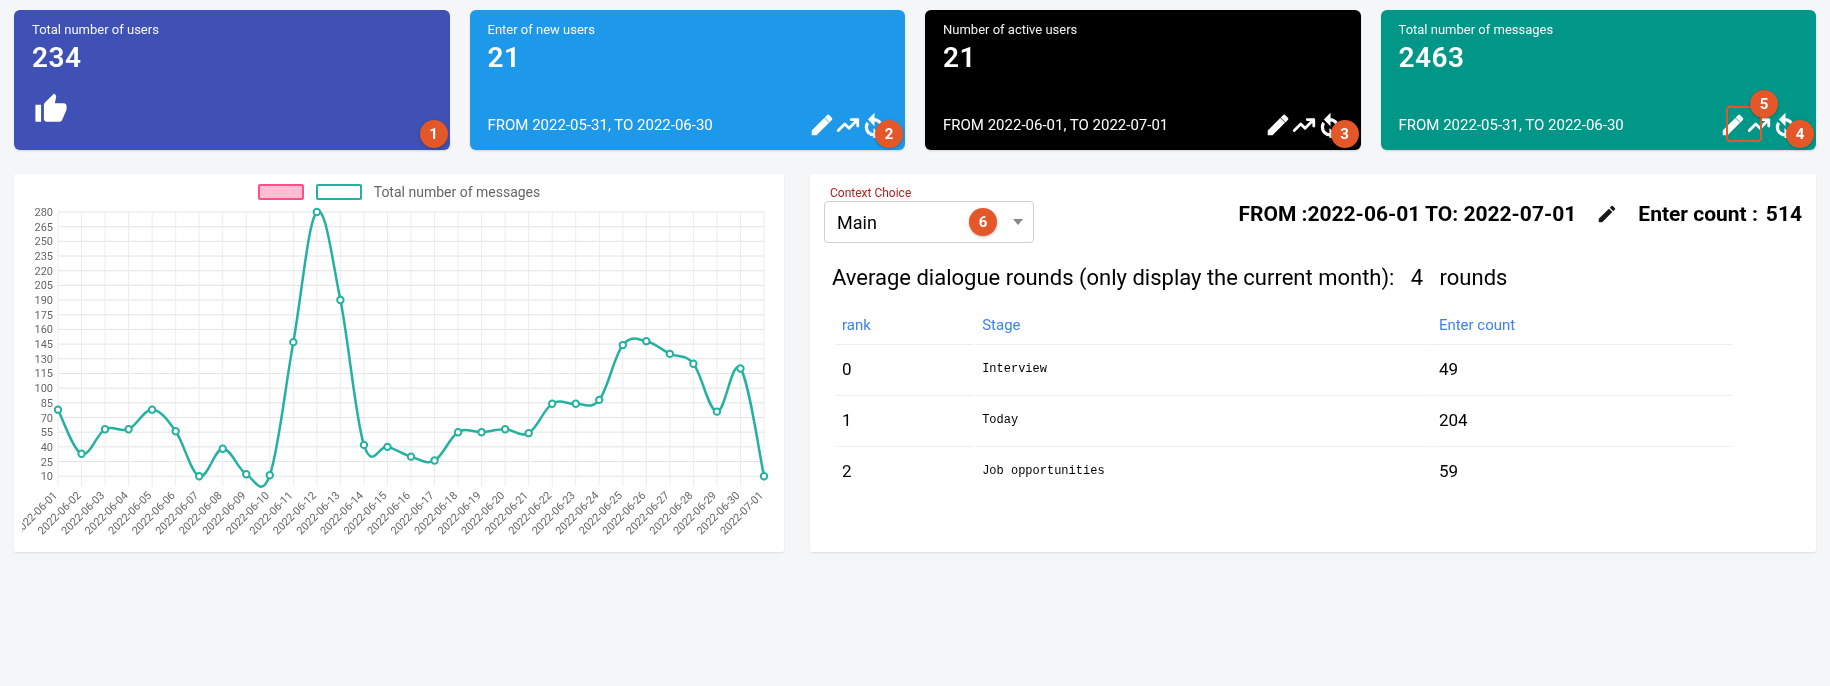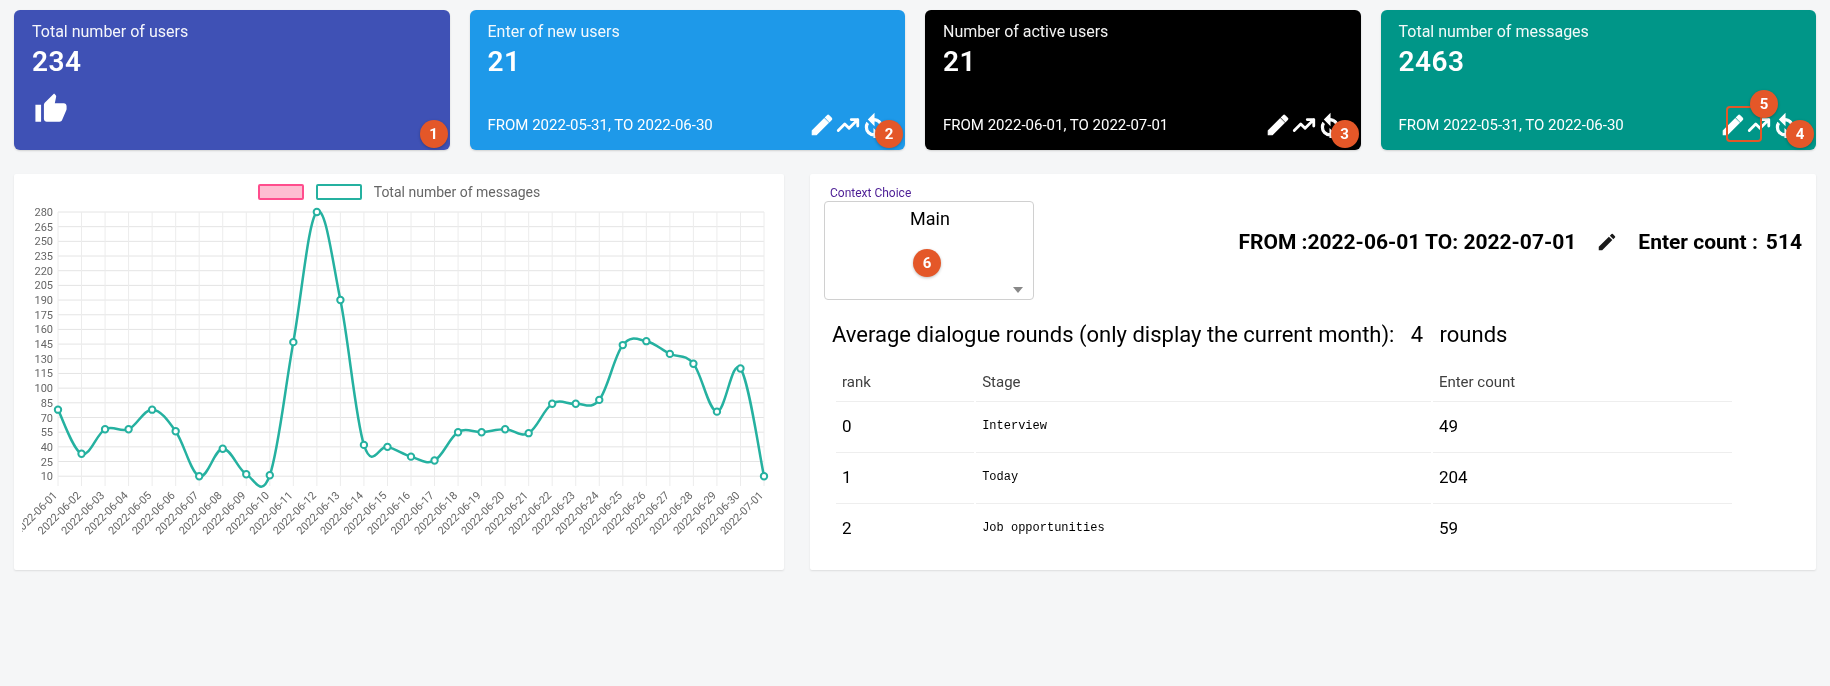--- a/index.html
+++ b/index.html
@@ -15,21 +15,21 @@
     flex: 1; color: #fff; border-radius: 6px;
     padding: 12px 18px 16px 18px;
     position: relative;
     min-height: 140px;
     box-shadow: 0 1px 2px rgba(0,0,0,.15);
   }
   .c1 { background: #3f51b5; }
   .c2 { background: #1e99e9; }
   .c3 { background: #000000; }
   .c4 { background: #009688; }
-  .ttl { font-size: 16px; opacity:.95; margin-bottom:4px;}
+  .ttl { font-size: 13px; opacity:.95; margin-bottom:4px;}
   .val { font-size: 28px; font-weight:600; letter-spacing:.5px;}
   .meta-row { position:absolute; bottom:12px; left:18px; right:18px;
               display:flex; align-items:center; font-size:15px; }
   .meta-txt { flex:1; white-space:nowrap;}
   .ico { width:26px; height:26px; display:flex; align-items:center; justify-content:center;
          cursor:pointer; fill:#fff; stroke:#fff;}
   .thumb { position:absolute; bottom:24px; left:20px; width:34px; height:34px; fill:#fff;}
   .badge { position:absolute; width:28px; height:28px; border-radius:50%;
            background:#e45728; color:#fff; font-weight:700; font-size:15px;
            display:flex; align-items:center; justify-content:center;
@@ -40,31 +40,31 @@
                box-shadow:0 1px 2px rgba(0,0,0,.1); border-radius:2px;}
   .legend-row { display:flex; align-items:center; gap:12px; justify-content:center;
                 font-size:14px; color:#666; margin:4px 0 6px;}
   .swatch-pink{width:46px;height:16px;background:#febed2;border:2px solid #ff4d8d;border-radius:2px;}
   .swatch-teal{width:46px;height:16px;background:#fff;border:2px solid #25b1a0;border-radius:2px;}
   svg.chart { display:block; }
   .chart text.ytick{font-size:11px;fill:#666;text-anchor:end;}
   .chart text.xtick{font-size:11px;fill:#666;text-anchor:end;}
   .panel { flex:1; background:#fff; padding:10px 14px 16px;
            box-shadow:0 1px 2px rgba(0,0,0,.1); border-radius:2px; position:relative;}
-  .ctx-lbl { color:#4c1d95; font-size:12px; margin:2px 0 0 6px;}
+  .ctx-lbl { color:#b91c1c; font-size:12px; margin:2px 0 0 6px;}
   .ctx-sel { display:flex; align-items:center; gap:10px; border:1px solid #d0d0d0;
              border-radius:4px; width:210px; padding:6px 10px 6px 12px; margin-top:1px; font-size:18px;
-             cursor:pointer; position:relative;flex-direction:column;}
+             cursor:pointer; position:relative;}
   .ctx-caret{width:0;height:0;border-left:5px solid transparent;border-right:5px solid transparent;
              border-top:6px solid #888;margin-left:auto;}
   .hdr-row { display:flex; align-items:center; gap:20px;}
   .hdr-txt { font-size:21px; font-weight:700;text-align:center; }
   .avg { font-size:22px; margin:22px 8px 16px;}
   .tbl { width:92%; margin-left:10px;}
-  .tbl th { text-align:left; color:#404040; font-weight:400; font-size:15px; padding:8px 6px;}
+  .tbl th { text-align:left; color:#3b82f6; font-weight:400; font-size:15px; padding:8px 6px;}
   .tbl td { padding:14px 6px; font-size:17px; border-top:1px solid #eee;}
   .tbl td.stage { font-family:"Courier New",monospace; font-size:12px;}
   .pen { width:22px; height:22px; fill:#1b1b1b; cursor:pointer;}
   .arrow-svg{position:absolute;pointer-events:none;}
 </style>
 </head>
 <body>
 
 <div class="cards" id="cards">
     <div class="card c1">

